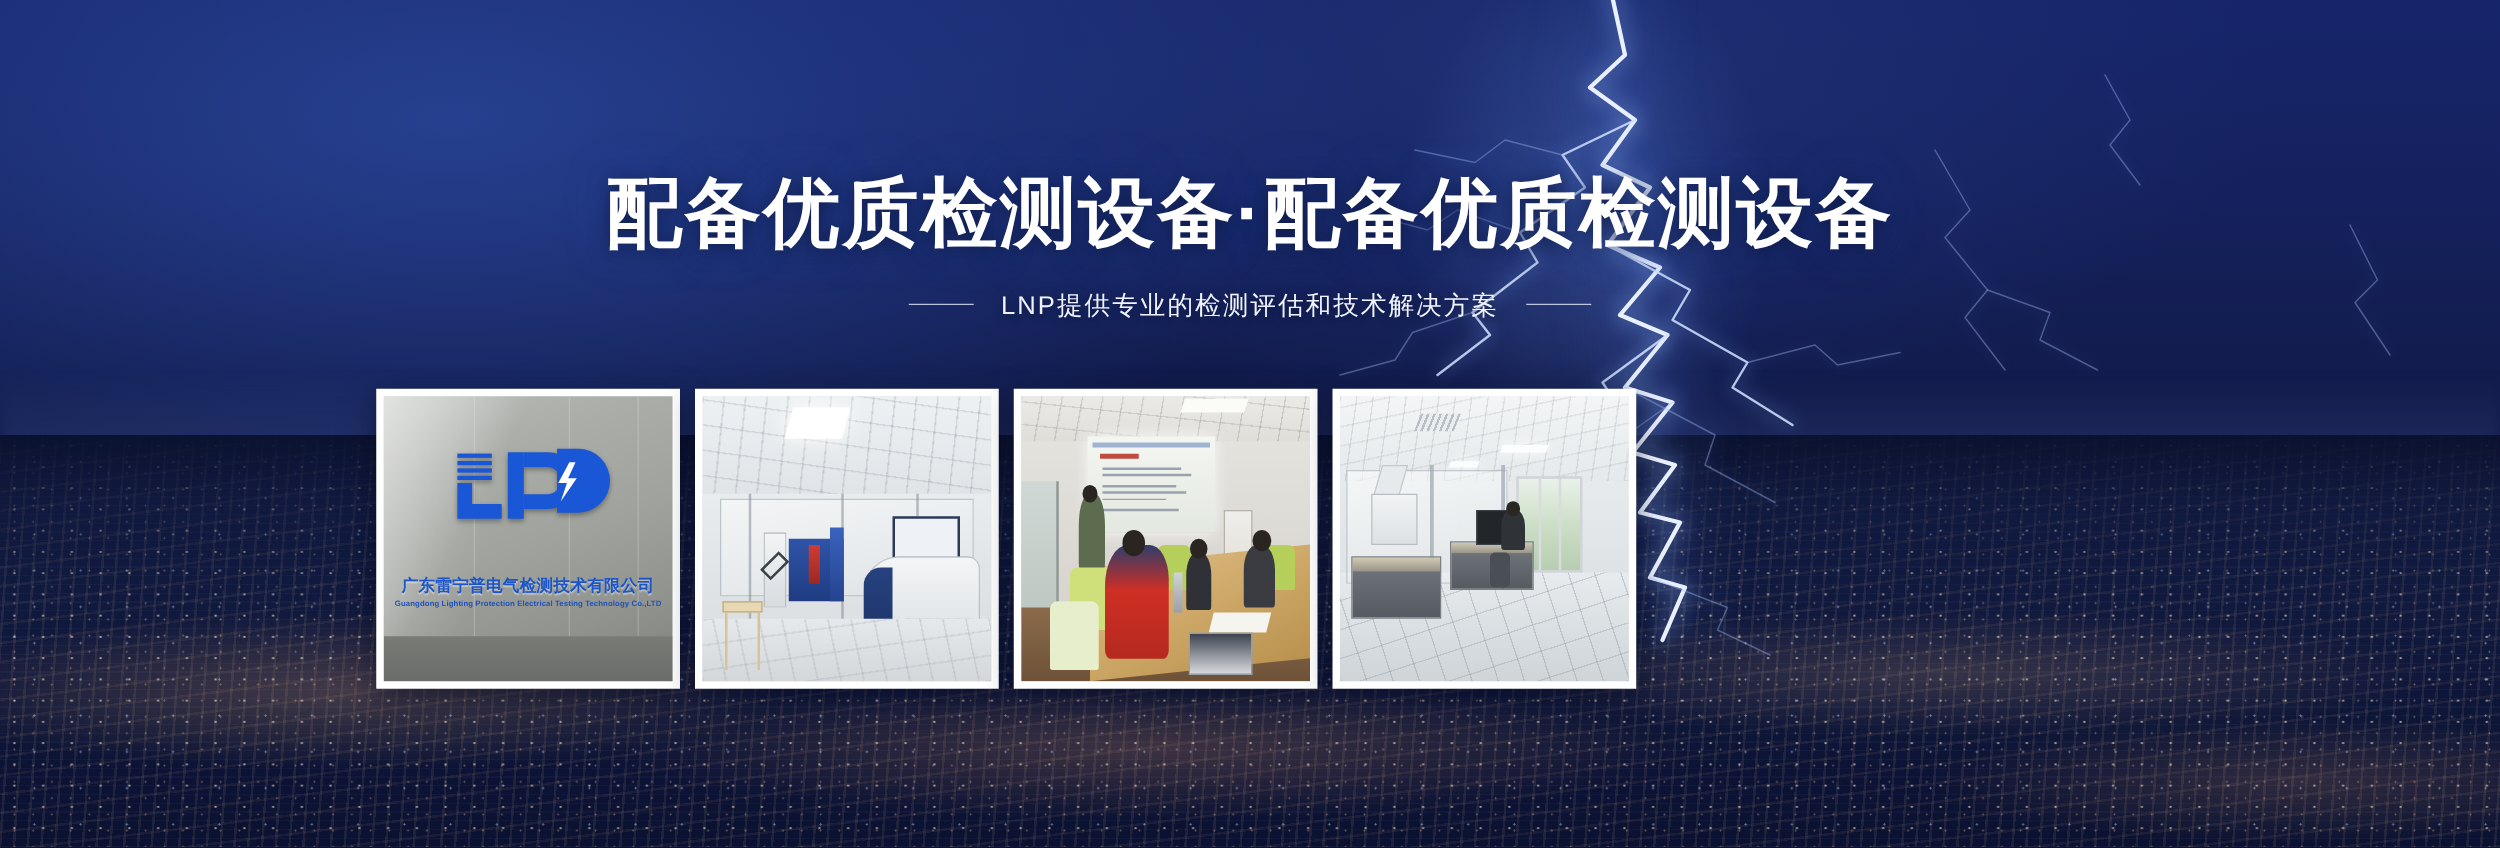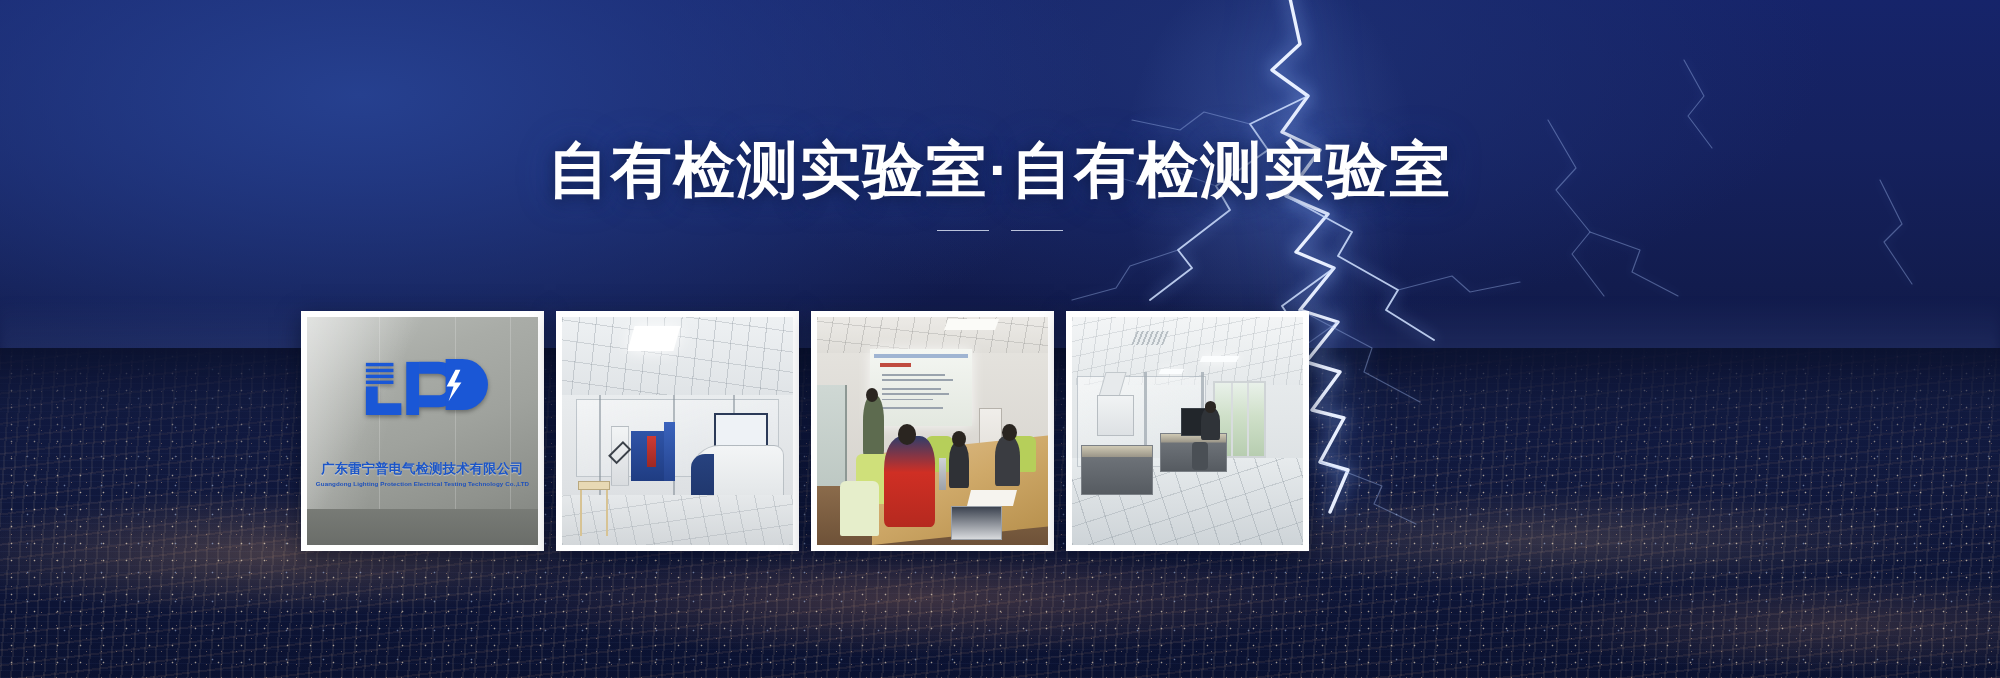--- a/index.html
+++ b/index.html
@@ -355,23 +355,24 @@
       <path class="bolt-faint" d="M1320,462 L1382,486 L1374,504 L1416,524"></path>
       <path class="bolt-faint" d="M1178,250 L1130,266 L1116,288 L1072,300"></path>
       <path class="bolt-faint" d="M1548,120 L1576,168 L1556,190 L1590,232 L1572,254 L1604,296"></path>
       <path class="bolt-faint" d="M1590,232 L1640,250 L1632,272 L1678,296"></path>
       <path class="bolt-faint" d="M1880,180 L1902,224 L1884,242 L1912,284"></path>
       <path class="bolt-faint" d="M1684,60 L1704,96 L1688,116 L1712,148"></path>
     </svg>
   </div>
 
   <div class="text-wrap">
-    <h1 class="headline">自有检测实验室·自有检测实验室</h1>
+    <h1 class="headline">配备优质检测设备·配备优质检测设备</h1>
     <div class="sub-row">
       <span class="rule"></span>
+      <span class="subtitle">LNP提供专业的检测评估和技术解决方案</span>
       <span class="rule"></span>
     </div>
   </div>
 
   <div class="gallery">
 
     <div class="photo-card">
       <div class="photo p1">
         <div class="spec"></div>
         <div class="seam s1"></div>

